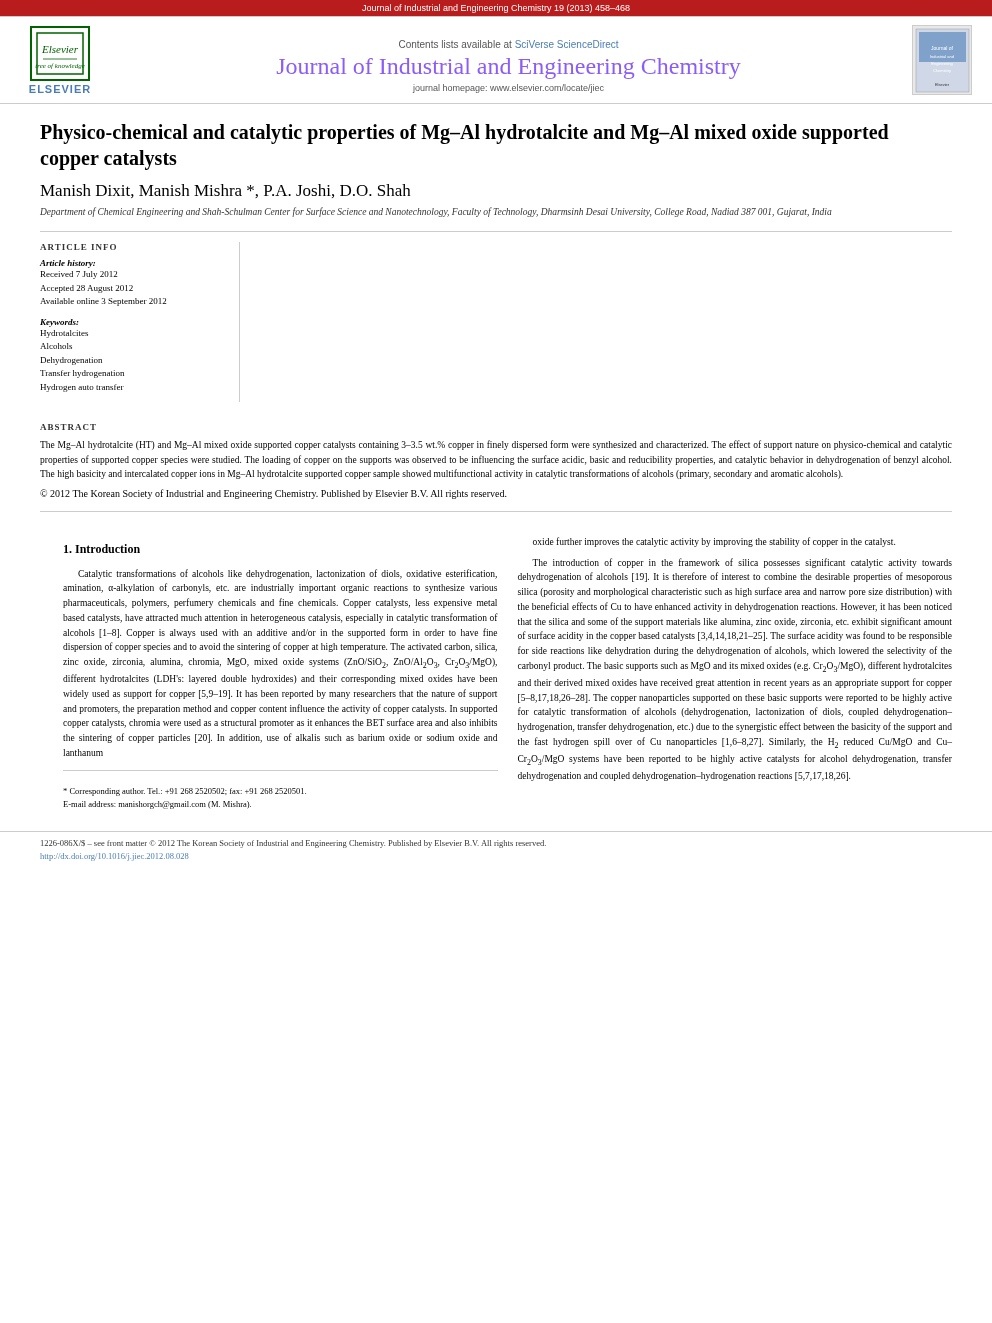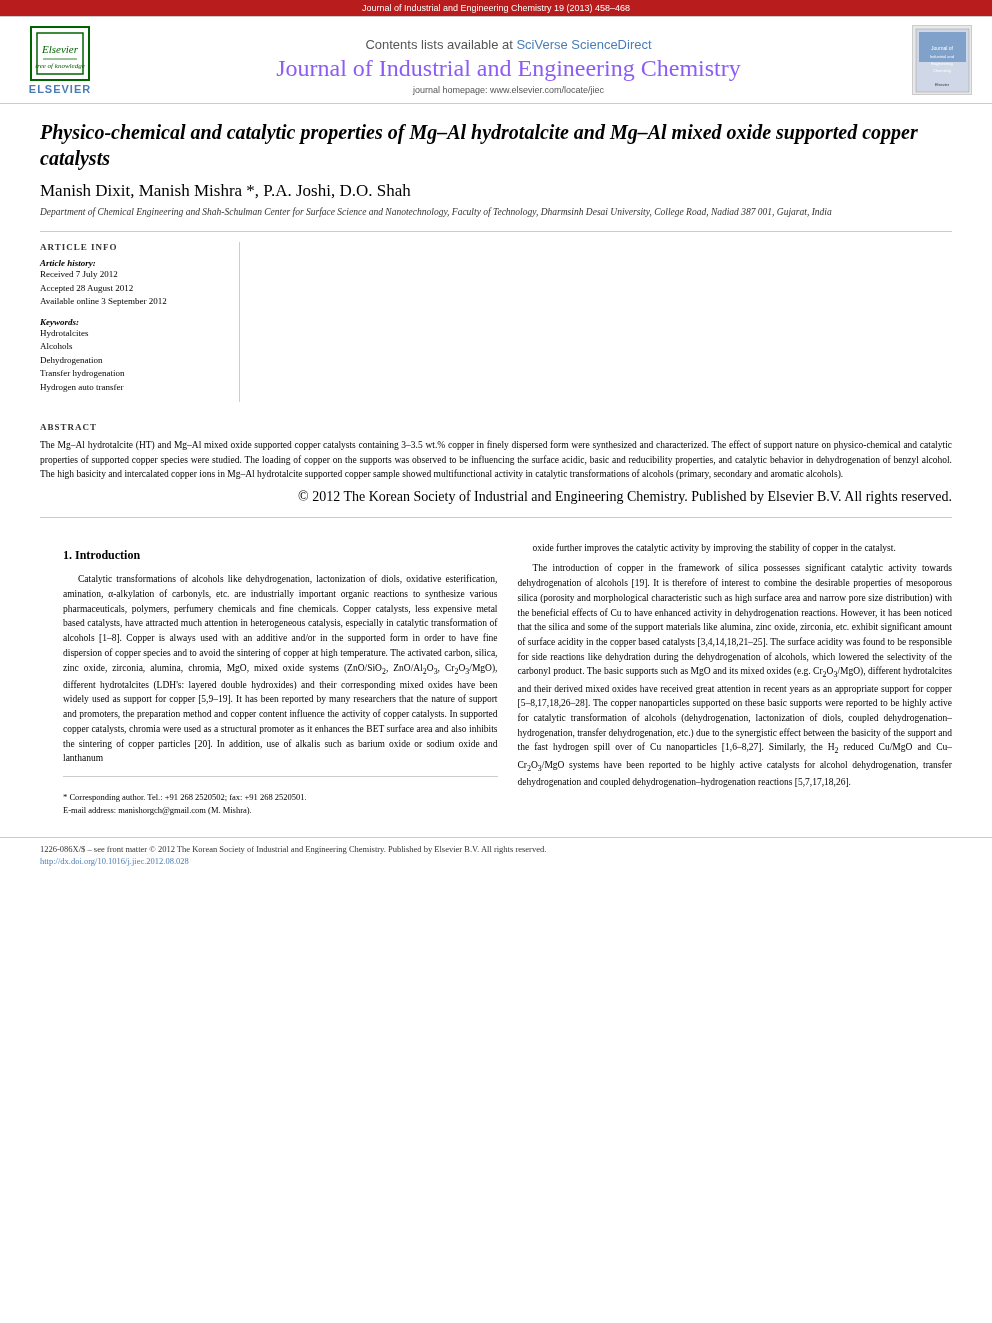--- a/index.html
+++ b/index.html
@@ -53,21 +53,21 @@
       font-weight: bold;
       margin-top: 2px;
       letter-spacing: 1px;
     }
     .journal-title-block {
       flex: 1;
       text-align: center;
     }
     .sciverse-line {
       font-family: Arial, sans-serif;
-      font-size: 13px;
+      font-size: 10px;
       color: #555;
       margin-bottom: 3px;
       margin-top: 12px;
     }
     .sciverse-line a { color: #4a7db5; text-decoration: none; }
     .journal-main-title {
       font-size: 24px;
       font-family: 'Times New Roman', serif;
       color: #8b5cf6;
       font-weight: normal;
@@ -94,21 +94,20 @@
     .content-area {
       padding: 15px 40px;
     }
     .paper-title {
       font-size: 20px;
       font-weight: bold;
       font-family: 'Times New Roman', serif;
       line-height: 1.3;
       margin-bottom: 10px;
       color: #000;
-      font-style: italic;
     }
     .authors {
       font-size: 17px;
       margin-bottom: 5px;
     }
     .affiliation {
       font-size: 9.5px;
       font-style: italic;
       color: #333;
       margin-bottom: 12px;
@@ -162,22 +161,21 @@
       letter-spacing: 1px;
       margin-bottom: 6px;
       color: #333;
     }
     .abstract-text {
       font-size: 9.5px;
       line-height: 1.5;
       text-align: justify;
     }
     .copyright-line {
-      font-size: 14px;
-      text-align: right;
+      font-size: 10px;
       margin-top: 6px;
       line-height: 1.4;
     }
     .main-body {
       padding: 0 40px 20px;
       font-size: 9.5px;
     }
     .two-col-body {
       display: flex;
       gap: 20px;

